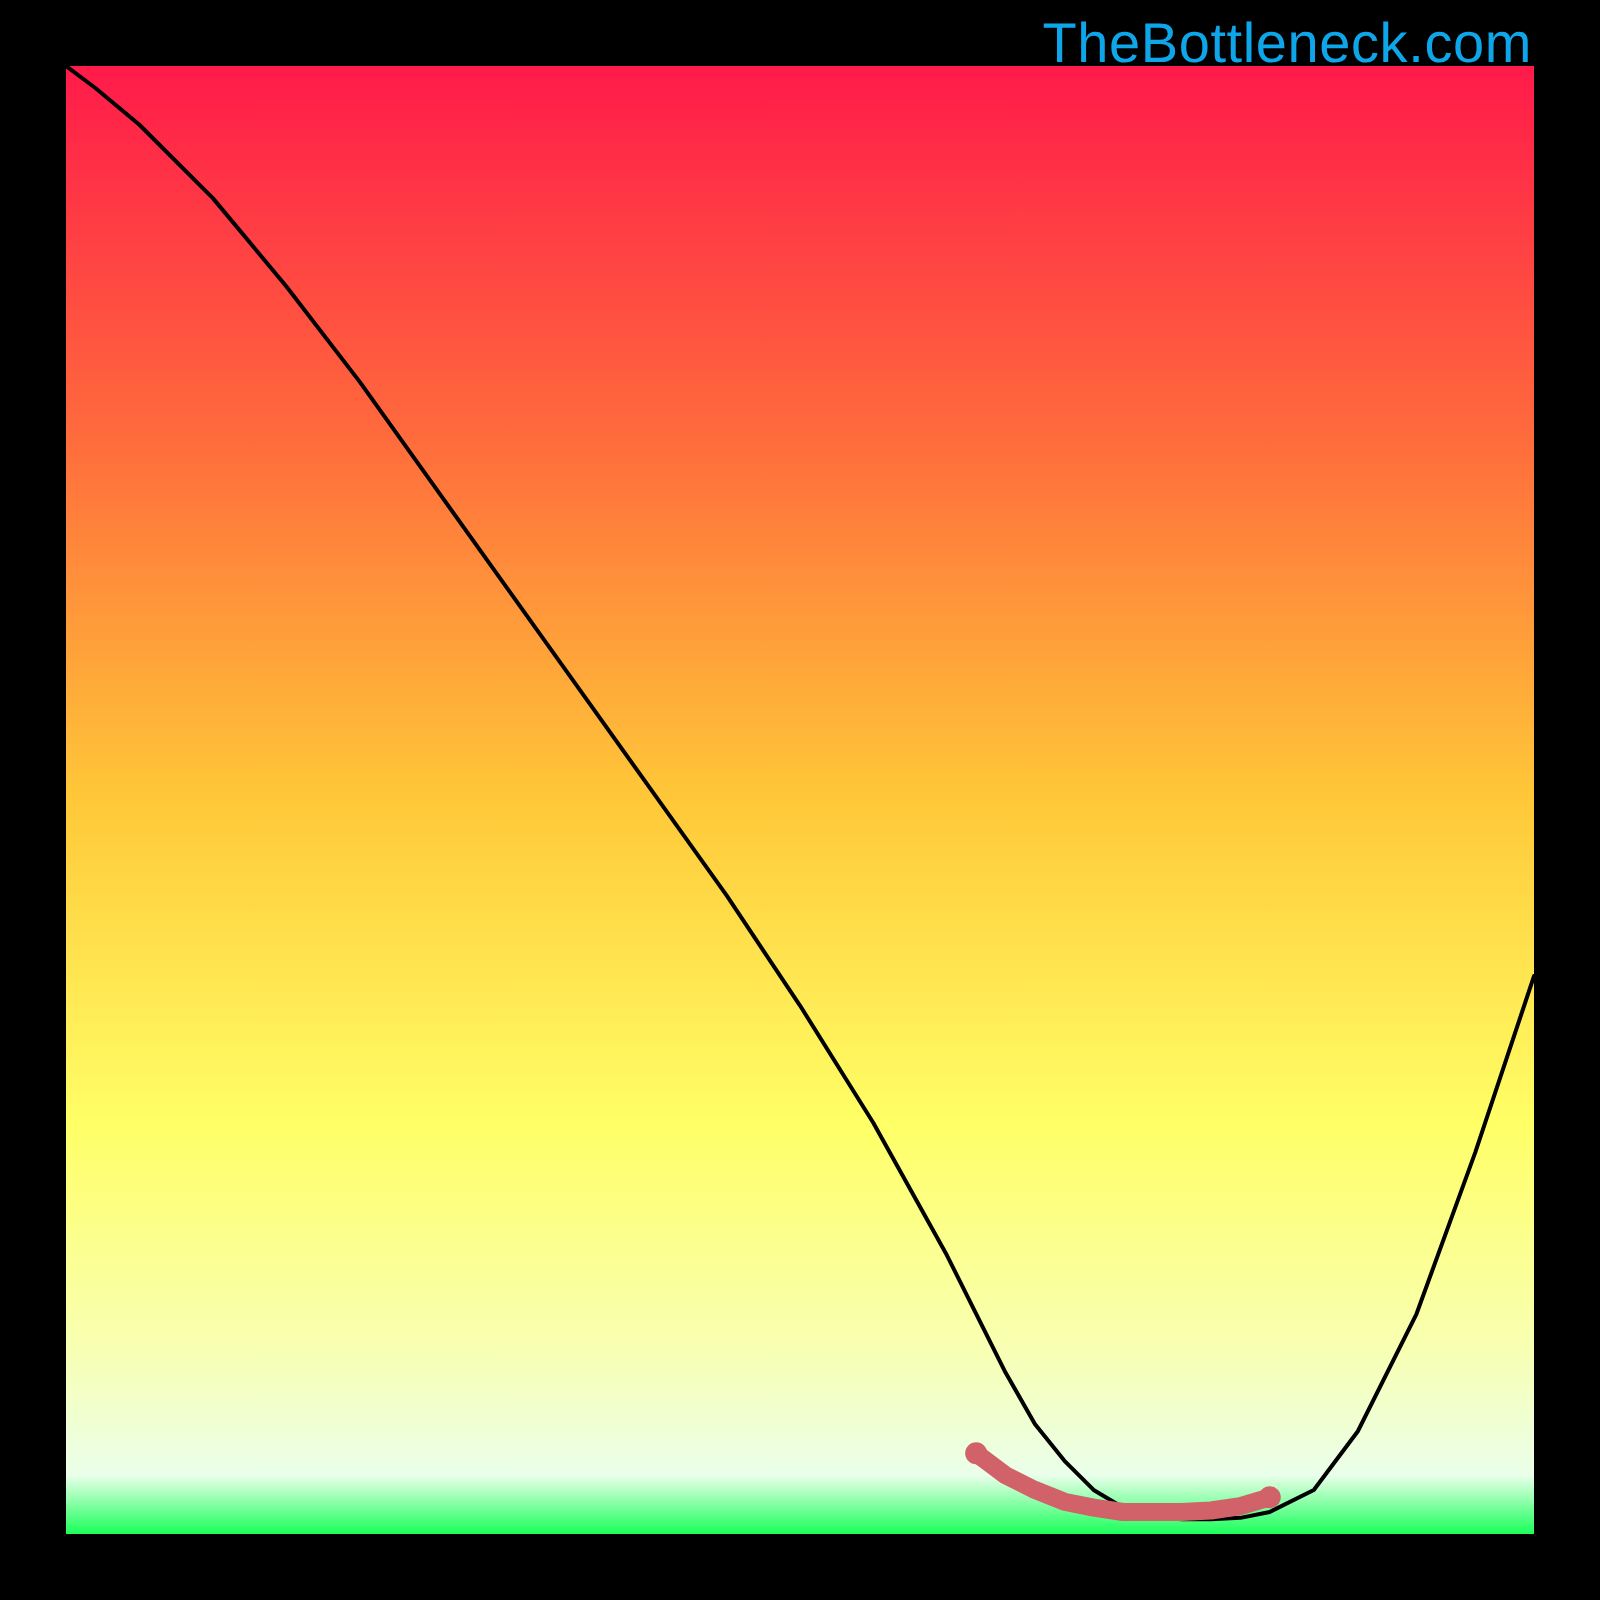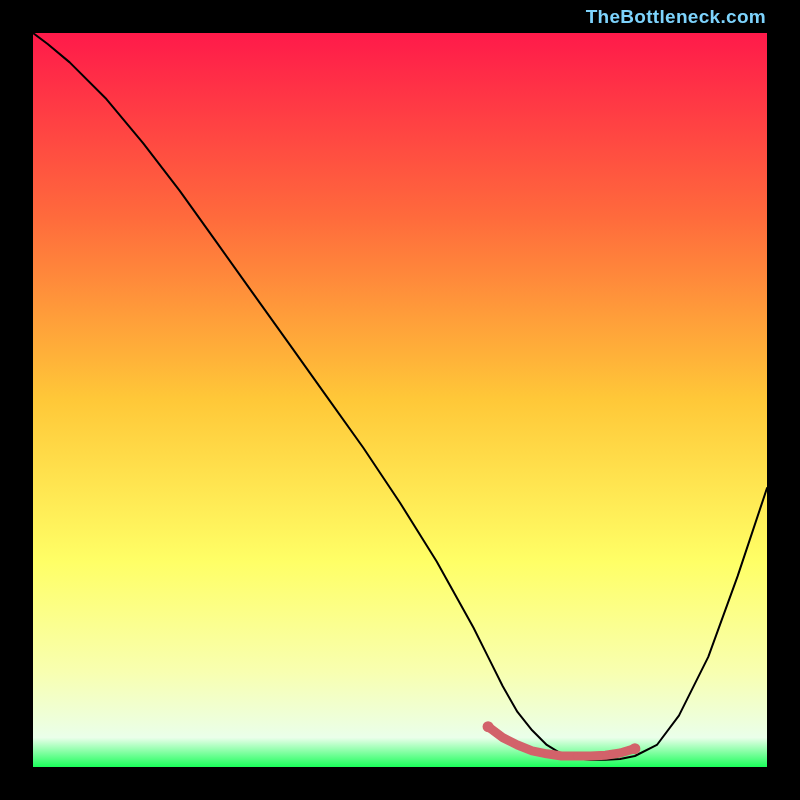--- a/index.html
+++ b/index.html
@@ -1,19 +1,19 @@
 <!DOCTYPE html>
 <html><head>
 <meta charset="utf-8">
 <style>
   * { margin: 0; padding: 0; box-sizing: border-box; }
   body { width: 800px; height: 800px; background: #000; position: relative; font-family: Arial, sans-serif; overflow: hidden; }
   .frame { position: absolute; top: 0; left: 0; width: 800px; height: 800px; background: #000; }
   .plot-area { position: absolute; top: 33px; left: 33px; width: 734px; height: 734px; }
-  .watermark { position: absolute; top: 6px; right: 34px; color: #7dd3fc; font-size: 19px; font-weight: 700; letter-spacing: 0.3px; }
+  .watermark { position: absolute; top: 6px; right: 34px; color: #0ea5e9; font-size: 28px; font-weight: 400; letter-spacing: 0.3px; }
   svg { display: block; }
 </style>
 </head>
 <body>
 
 <div class="frame">
   <div class="watermark">TheBottleneck.com</div>
   <div class="plot-area">
     <svg id="chart-svg" width="734" height="734" viewBox="0 0 734 734">
         <defs>

